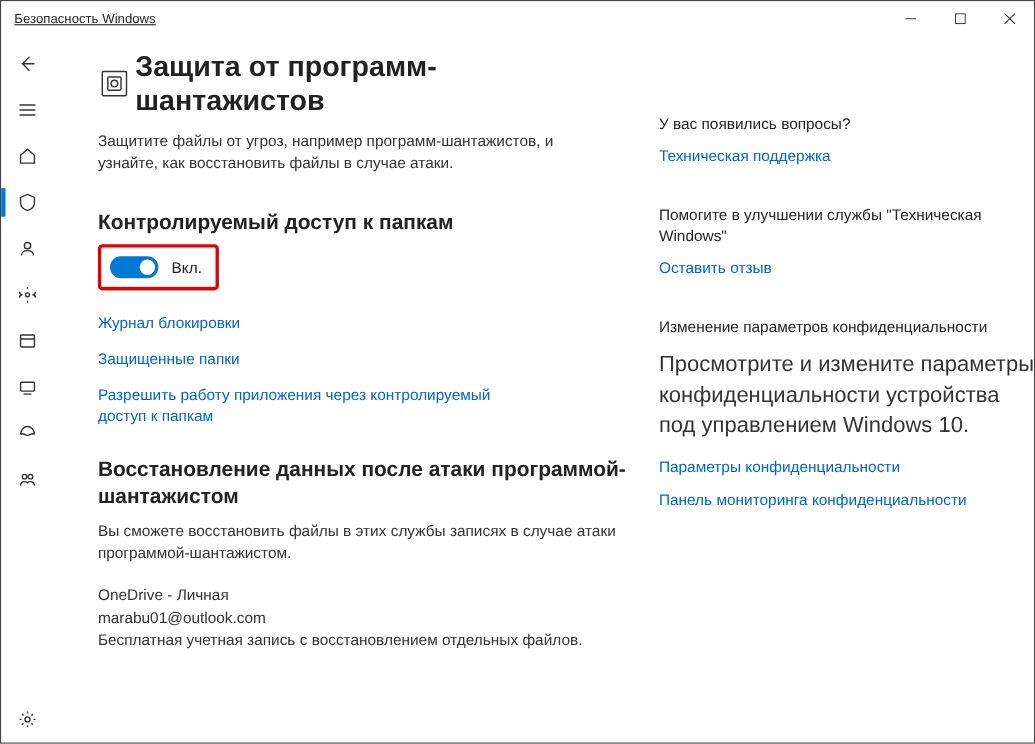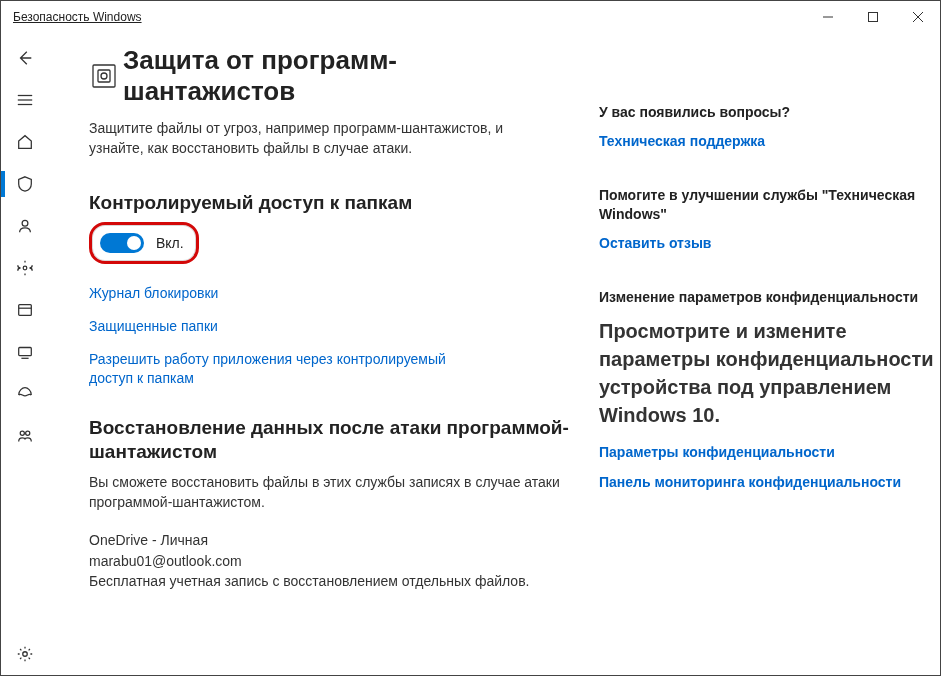--- a/index.html
+++ b/index.html
@@ -71,21 +71,20 @@
     overflow: hidden;
   }
   .main-col {
     width: 510px;
     padding-right: 30px;
   }
   .right-col {
     flex: 1;
     padding-top: 58px;
     font-size: 14px;
-    font-weight: bold;
   }
   .page-heading {
     display: flex;
     align-items: center;
     gap: 4px;
     margin-bottom: 12px;
   }
   .page-heading .hicon {
     width: 30px; height: 30px;
     display: flex; align-items: center; justify-content: center;
@@ -114,21 +113,21 @@
     color: #333;
     line-height: 1.4;
     margin-bottom: 18px;
   }
   .toggle-row {
     display: inline-flex;
     align-items: center;
     gap: 12px;
     padding: 8px 12px 8px 8px;
     border: 3px solid #d30808;
-    border-radius: 16px;
+    border-radius: 4px;
     box-shadow: 0 0 0 1px rgba(0,0,0,0.15) inset;
     margin-bottom: 20px;
   }
   .toggle {
     width: 44px;
     height: 20px;
     border-radius: 10px;
     background: #0078d4;
     position: relative;
   }

